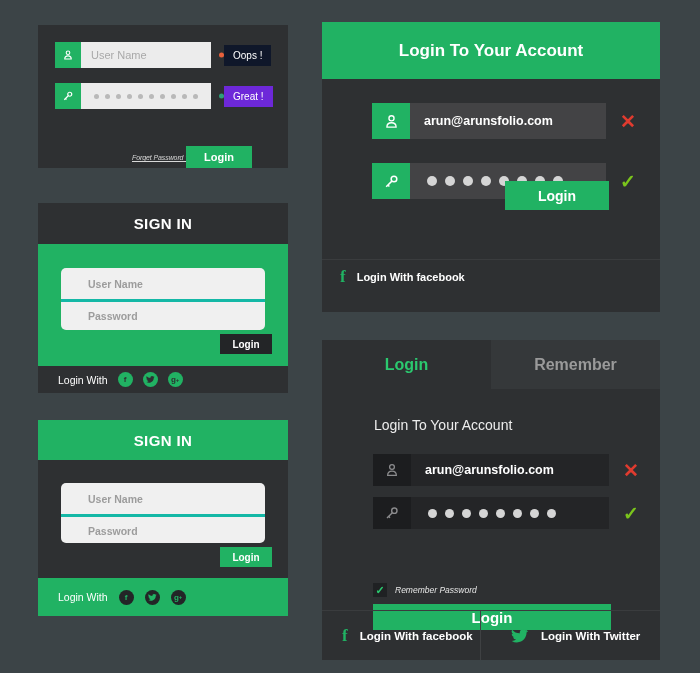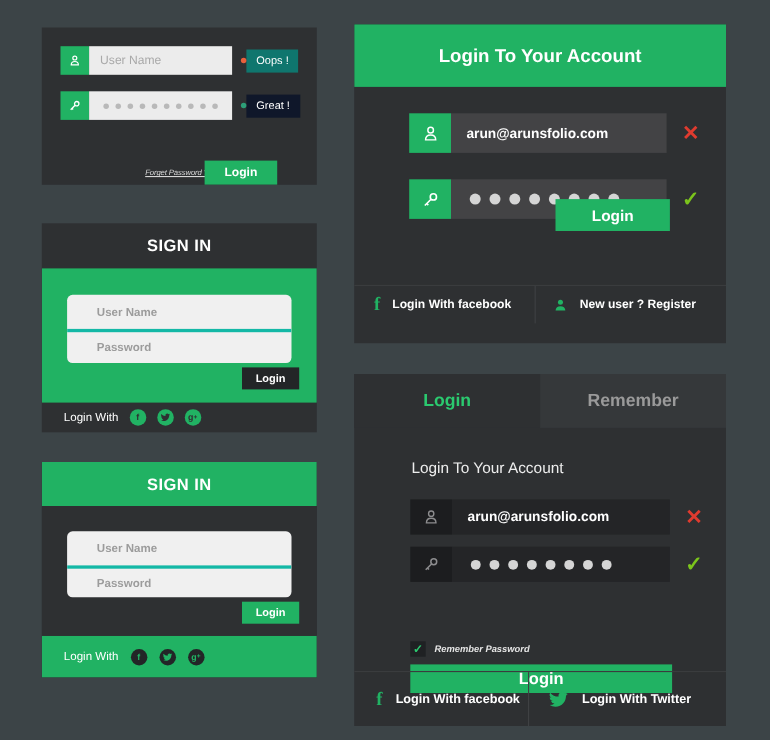--- a/index.html
+++ b/index.html
@@ -29,23 +29,23 @@
   .p1-dots { display: flex; align-items: center; gap: 6px; padding-left: 3px; }
   .p1-dot { width: 5px; height: 5px; border-radius: 50%; background: #b9b9b9; }
   .ribbon {
     position: relative; height: 21px; display: flex; align-items: center;
     justify-content: center; padding: 0 9px; font-size: 10px; color: #fff;
   }
   .ribbon::before {
     content: ""; position: absolute; left: -5px; top: 50%;
     width: 5px; height: 5px; border-radius: 50%; transform: translateY(-50%);
   }
-  .ribbon.oops { background: #0f766e; }
+  .ribbon.oops { background: #0f172a; }
   .ribbon.oops::before { background: #e8603c; }
-  .ribbon.great { background: #0f172a; }
+  .ribbon.great { background: #6d28d9; }
   .ribbon.great::before { background: #2d9e79; }
   .p1-forget {
     position: absolute; left: 94px; top: 129px; font-size: 7px;
     font-style: italic; color: #d8d8d8; text-decoration: underline;
     letter-spacing: -.1px;
   }
   .p1-login {
     position: absolute; left: 148px; top: 121px; width: 66px; height: 22px;
     background: #21b263; color: #fff; font-size: 11px; font-weight: bold;
     display: flex; align-items: center; justify-content: center; border: 0;
@@ -177,37 +177,37 @@
   .p5-remember {
     position: absolute; left: 51px; top: 194px; display: flex;
     align-items: center; gap: 8px; cursor: pointer;
   }
   .p5-check {
     width: 14px; height: 14px; background: #1f2123;
     display: flex; align-items: center; justify-content: center;
     color: #2bc96f; font-size: 11px; font-weight: bold;
   }
   .p5-remember-label {
-    color: #e6e6e6; font-size: 8.5px; font-style: italic; font-weight: bold;
+    color: #e6e6e6; font-size: 8.5px; font-style: italic; font-weight: normal;
   }
   .p5-loginbtn {
     position: absolute; left: 51px; top: 215px; width: 238px; height: 26px;
     background: #21b263; color: #fff; font-size: 15px; font-weight: bold;
     display: flex; align-items: center; justify-content: center; border: 0;
     font-family: "Liberation Sans", sans-serif; cursor: pointer;
   }
   .p5-foot {
     position: relative; height: 50px; border-top: 1px solid #3a3c3e;
     display: flex; align-items: stretch;
   }
   .p5-foot-cell {
     display: flex; align-items: center; gap: 12px; padding-left: 20px; cursor: pointer;
   }
   .p5-foot-cell:first-child { width: 158px; }
-  .p5-foot-cell + .p5-foot-cell { border-left: 1px solid #3f4143; padding-left: 18px; }
+  .p5-foot-cell + .p5-foot-cell { border-left: 1px solid #3f4143; padding-left: 30px; }
   .p5-foot-label { color: #fff; font-size: 11.5px; font-weight: bold; }
 
   .fb-glyph { color: #21b263; font-size: 17px; font-weight: bold; font-family: "Liberation Serif", serif; }
   svg { display: block; }
 </style>
 </head>
 <body>
 
 <div class="stage">
 
@@ -345,29 +345,20 @@
         <span class="mark ok">✓</span>
       </div>
 
       <button class="p4-loginbtn">Login</button>
     </div>
 
     <div class="p4-foot">
       <div class="p4-foot-cell">
         <span class="fb-glyph">f</span>
         <span class="p4-foot-label">Login With facebook</span>
-      </div>
-      <div class="p4-foot-cell">
-        <span>
-          <svg width="13" height="13" viewBox="0 0 24 24" fill="#21b263">
-            <circle cx="12" cy="7" r="4.2"></circle>
-              <path d="M3.8 21c0-4.6 3.6-7.2 8.2-7.2s8.2 2.6 8.2 7.2z"></path>
-          </svg>
-        </span>
-        <span class="p4-foot-label">New user ? Register</span>
       </div>
     </div>
   </div>
 
   <div class="panel" id="panel5">
     <div class="p5-tabs">
       <div class="p5-tab active">Login</div>
       <div class="p5-tab inactive">Remember</div>
     </div>
 

